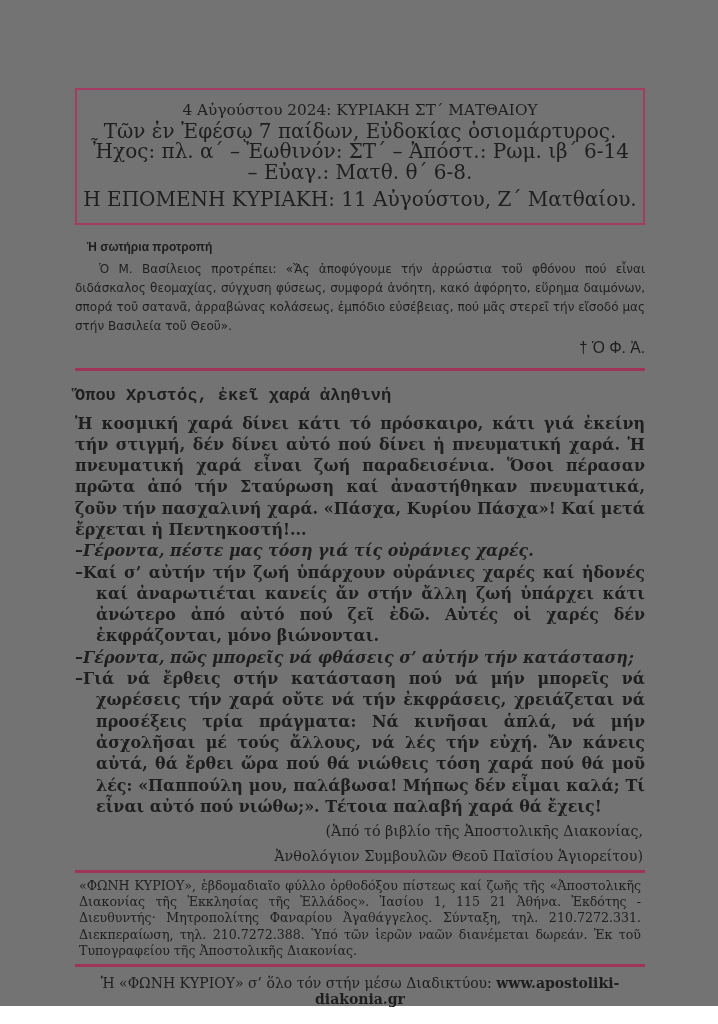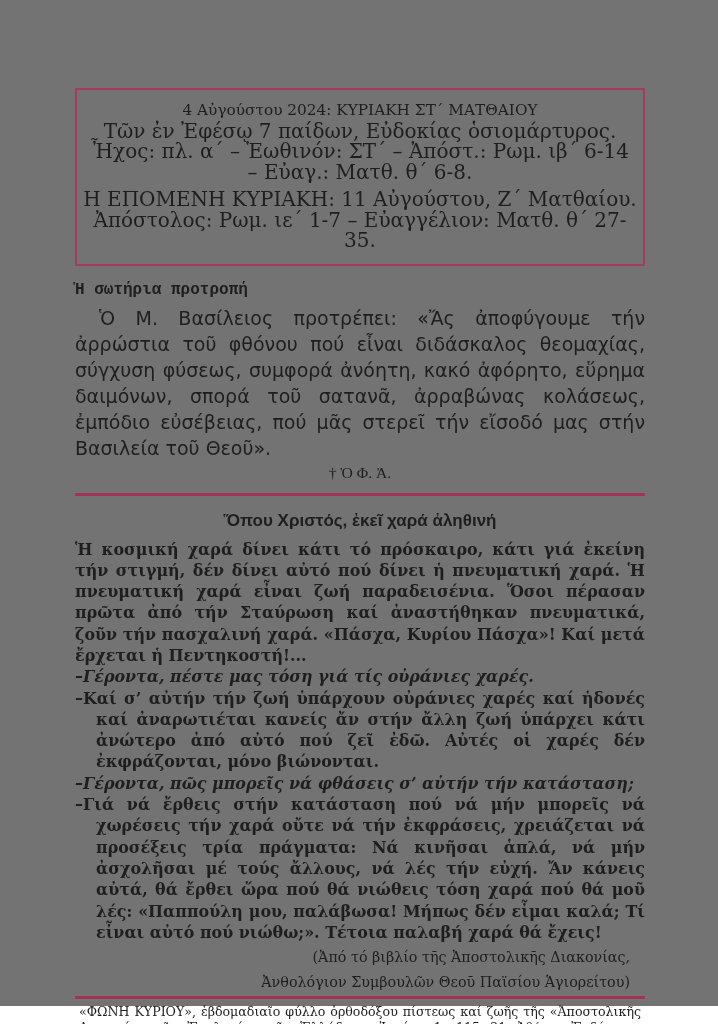--- a/index.html
+++ b/index.html
@@ -22,60 +22,60 @@
     padding: 10px 6px 13px;
     text-align: center;
     font-family: "DejaVu Serif", "Liberation Serif", serif;
   }
   .hb-line { margin: 0; font-size: 20px; line-height: 20.5px; }
   .hb-line.hb-main { font-size: 15.3px; }
   .hb-gap { height: 7px; }
 
   
   .s1-heading {
-    margin: 15px 0 6px;
-    font-family: Liberation Mono, monospace;
-    font-size: 16px; font-weight: bold;
+    margin: 15px 12px 6px;
+    font-family: Liberation Sans, sans-serif;
+    font-size: 12px; font-weight: bold;
   }
   .s1-body {
     margin: 0;
     font-family: "DejaVu Sans", "Liberation Sans", sans-serif;
-    font-size: 19px; line-height: 26px;
+    font-size: 12px; line-height: 19px;
     text-align: justify; text-indent: 24px;
   }
   .s1-sign {
     margin: 3px 0 0;
-    font-family: Liberation Serif, serif;
-    font-size: 15.6px; text-align: center;
+    font-family: Liberation Sans, sans-serif;
+    font-size: 15.6px; text-align: right;
   }
 
   
   .rule { border: none; height: 3px; background: #a03457; }
   .rule.main { margin: 11px 0 9px; }
   .rule.tight { margin: 4px 0; height: 2.5px; }
 
   
   .s2-title {
     margin: 15px 0 8px;
-    text-align: center;
-    font-family: Liberation Sans, sans-serif;
+    text-align: left;
+    font-family: Liberation Mono, monospace;
     font-size: 17px; font-weight: bold;
   }
   .s2-p {
     margin: 0;
     font-family: "DejaVu Serif", "Liberation Serif", serif;
     font-size: 15.9px; line-height: 21.3px;
     text-align: justify;
     font-weight: bold;
   }
   .s2-p.dialog { font-style: italic; }
   .s2-p.hang { padding-left: 21px; text-indent: -21px; }
 
   .attr {
-    margin: 5px 15px 0;
+    margin: 5px 2px 0;
     font-family: "DejaVu Serif", "Liberation Serif", serif;
     font-size: 14.3px; line-height: 19.5px;
     text-align: right;
   }
 
   
   .imprint {
     margin: 5px 4px;
     font-family: "DejaVu Serif", "Liberation Serif", serif;
     font-size: 12.6px; line-height: 16.3px;
@@ -93,21 +93,20 @@
 <body>
 
 <div class="page">
 
   <div class="header-box">
     <p class="hb-line hb-main">4 Αὐγούστου 2024: ΚΥΡΙΑΚΗ ΣΤ´ ΜΑΤΘΑΙΟΥ</p>
     <p class="hb-line">Τῶν ἐν Ἐφέσῳ 7 παίδων, Εὐδοκίας ὁσιομάρτυρος.</p>
     <p class="hb-line">Ἦχος: πλ. α´ – Ἑωθινόν: ΣΤ´ – Ἀπόστ.: Ρωμ. ιβ´ 6-14 – Εὐαγ.: Ματθ. θ´ 6-8.</p>
     <div class="hb-gap"></div>
     <p class="hb-line">Η ΕΠΟΜΕΝΗ ΚΥΡΙΑΚΗ: 11 Αὐγούστου, Ζ´ Ματθαίου.</p>
-    <p class="hb-line">Ἀπόστολος: Ρωμ. ιε´ 1-7 – Εὐαγγέλιον: Ματθ. θ´ 27-35.</p>
   </div>
 
   <h2 class="s1-heading">Ἡ σωτήρια προτροπή</h2>
   <p class="s1-body">Ὁ Μ. Βασίλειος προτρέπει: «Ἄς ἀποφύγουμε τήν ἀρρώστια τοῦ φθόνου πού εἶναι διδάσκαλος θεομαχίας, σύγχυση φύσεως, συμφορά ἀνόητη, κακό ἀφόρητο, εὕρημα δαιμόνων, σπορά τοῦ σατανᾶ, ἀρραβώνας κολάσεως, ἐμπόδιο εὐσέβειας, πού μᾶς στερεῖ τήν εἴσοδό μας στήν Βασιλεία τοῦ Θεοῦ».</p>
   <p class="s1-sign">† Ὁ Φ. Ἀ.</p>
 
   <hr class="rule main">
 
   <h3 class="s2-title">Ὅπου Χριστός, ἐκεῖ χαρά ἀληθινή</h3>
   <p class="s2-p">Ἡ κοσμική χαρά δίνει κάτι τό πρόσκαιρο, κάτι γιά ἐκείνη τήν στιγμή, δέν δίνει αὐτό πού δίνει ἡ πνευματική χαρά. Ἡ πνευματική χαρά εἶναι ζωή παραδεισένια. Ὅσοι πέρασαν πρῶτα ἀπό τήν Σταύρωση καί ἀναστήθηκαν πνευματικά, ζοῦν τήν πασχαλινή χαρά. «Πάσχα, Κυρίου Πάσχα»! Καί μετά ἔρχεται ἡ Πεντηκοστή!...</p>

